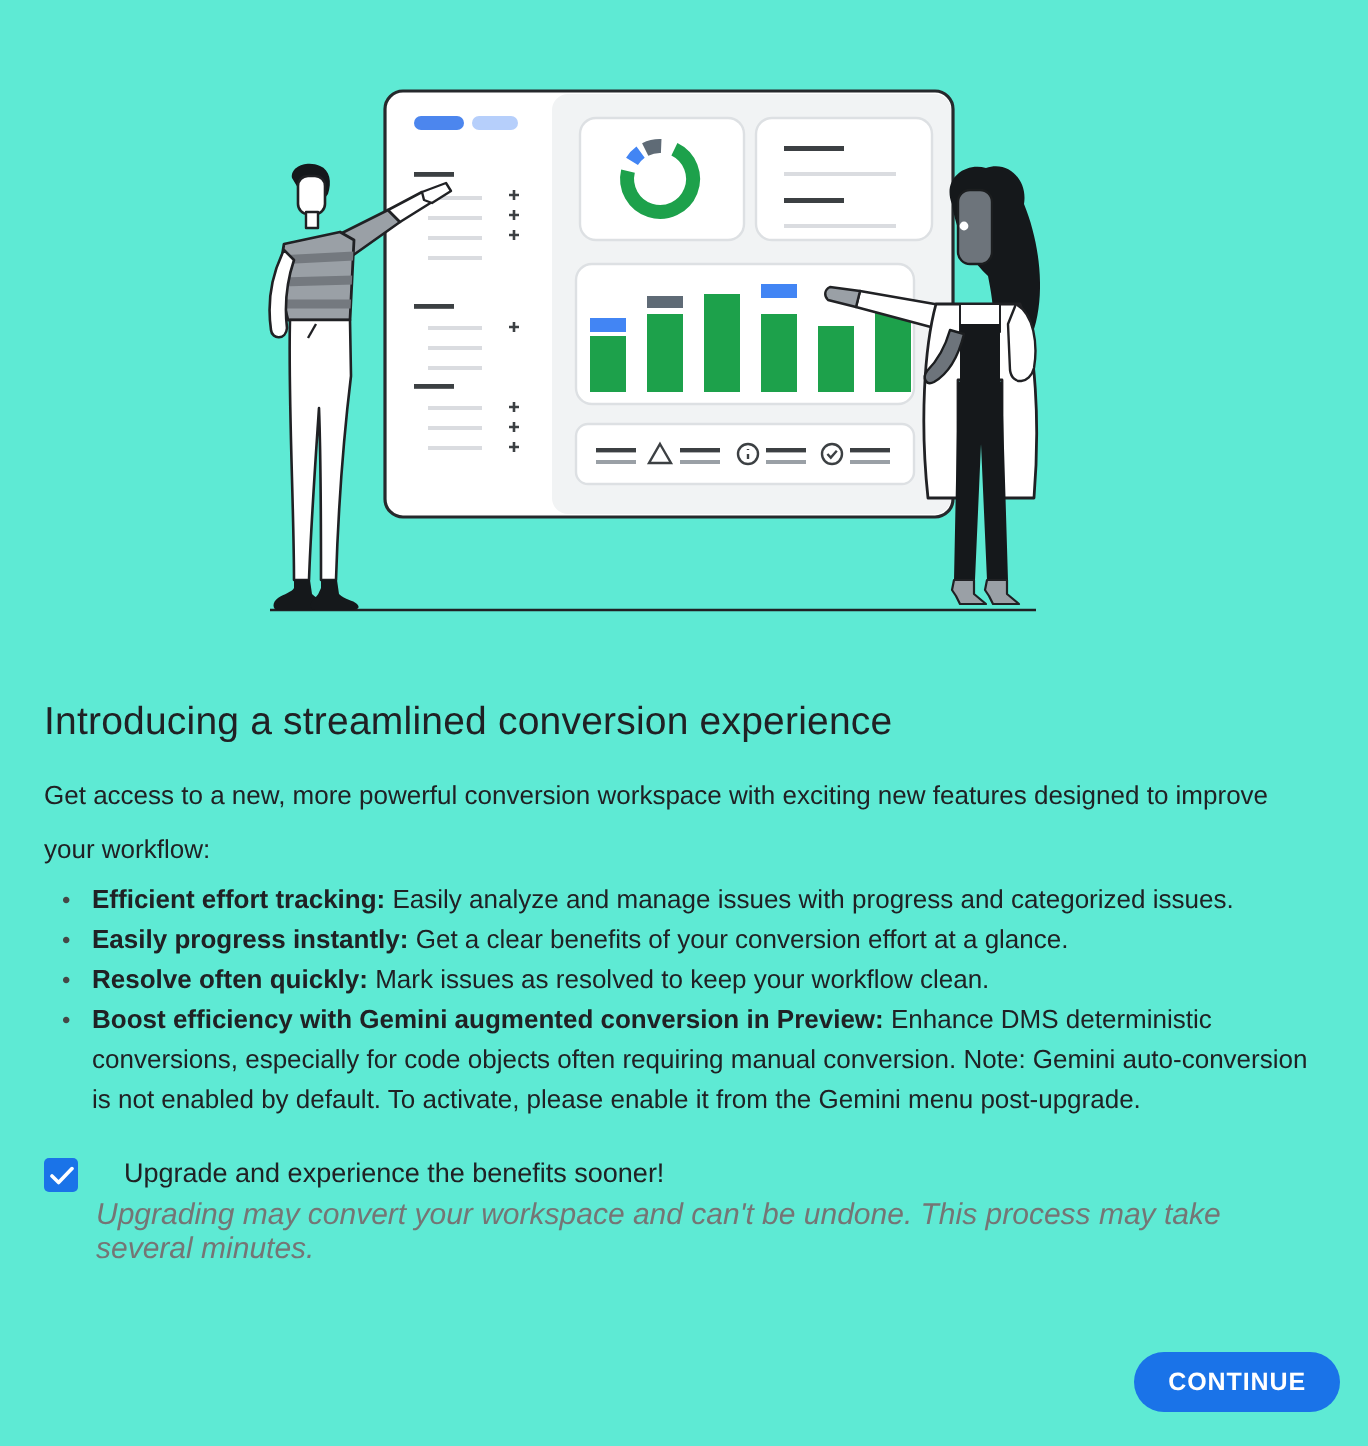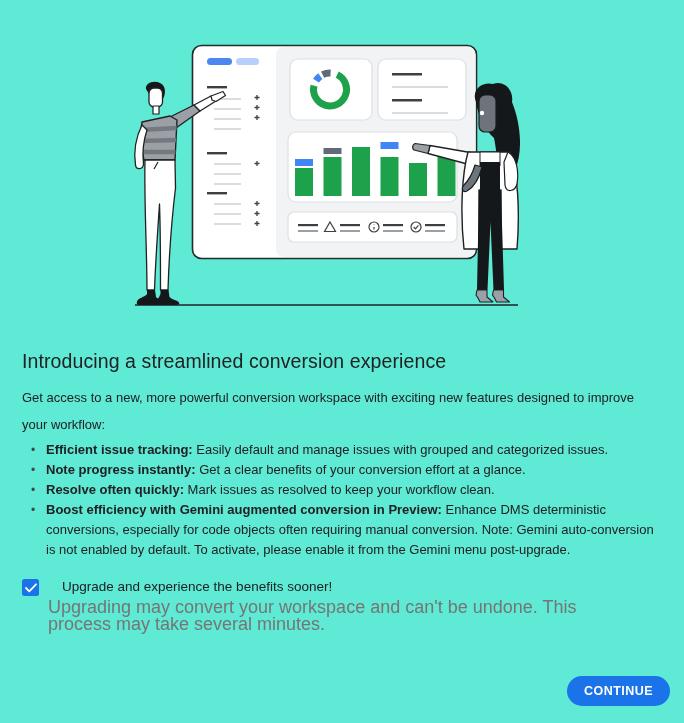--- a/index.html
+++ b/index.html
@@ -18,21 +18,21 @@
   .bullets { position:absolute; left:22px; top:440px; width:636px; list-style:none; }
   .bullets li { position:relative; padding-left:24px; font-size:13px; line-height:20px; color:#202124; }
   .bullets li::before { content:"•"; position:absolute; left:9px; top:0; color:#444746; font-size:12px; }
   .bullets .b { font-weight:700; }
 
   .checkbox-row { position:absolute; left:22px; top:577px; width:620px; }
   .checkbox { position:absolute; left:0; top:2px; width:17px; height:17px; border-radius:2.5px;
               background:#1a73e8; display:flex; align-items:center; justify-content:center; cursor:pointer; }
   .checkbox svg { display:block; }
   .cb-label { margin-left:40px; font-size:13.5px; line-height:20px; color:#202124; cursor:pointer; }
-  .cb-sublabel { margin-left:26px; margin-top:2px; font-size:18px; line-height:17px; color:#757575; }
+  .cb-sublabel { margin-left:26px; margin-top:2px; font-size:15px; line-height:17px; color:#757575;font-style:italic; }
 
   .continue-btn { position:absolute; right:14px; top:676px; height:30px; padding:0 17px;
                   background:#1a73e8; color:#ffffff; border:none; border-radius:15px;
                   font-family:"Liberation Sans","DejaVu Sans",sans-serif;
                   font-size:12.5px; font-weight:700; letter-spacing:0.45px; cursor:pointer; }
 </style>
 </head>
 <body>
 
 <div class="dialog">
@@ -184,22 +184,22 @@
       <path d="M347,250 h10 v7 l6,5 h-13 l-2,-4 l-2,-3 z" fill="#9aa0a6" stroke="#202124" stroke-width="1.1"></path>
       <path d="M363.5,250 h10 v7 l6,5 h-13 l-2,-4 l-2,-3 z" fill="#9aa0a6" stroke="#202124" stroke-width="1.1"></path>
     </g>
   </svg>
 
   <h1 class="title">Introducing a streamlined conversion experience</h1>
 
   <p class="intro">Get access to a new, more powerful conversion workspace with exciting new features designed to improve your workflow:</p>
 
   <ul class="bullets">
-    <li><span class="b">Efficient issue tracking:</span><span> Easily default and manage issues with grouped and categorized issues.</span></li>
-    <li><span class="b">Note progress instantly:</span><span> Get a clear benefits of your conversion effort at a glance.</span></li>
+    <li><span class="b">Efficient effort tracking:</span><span> Easily analyze and manage issues with progress and categorized issues.</span></li>
+    <li><span class="b">Easily progress instantly:</span><span> Get a clear benefits of your conversion effort at a glance.</span></li>
     <li><span class="b">Resolve often quickly:</span><span> Mark issues as resolved to keep your workflow clean.</span></li>
     <li><span class="b">Boost efficiency with Gemini augmented conversion in Preview:</span><span> Enhance DMS deterministic conversions, especially for code objects often requiring manual conversion. Note: Gemini auto-conversion is not enabled by default. To activate, please enable it from the Gemini menu post-upgrade.</span></li>
   </ul>
 
   <div class="checkbox-row">
     <span class="checkbox">
       <svg width="12" height="10" viewBox="0 0 12 10">
         <path d="M1 5 L4.3 8.3 L11 1.3" fill="none" stroke="#ffffff" stroke-width="1.8" stroke-linecap="round" stroke-linejoin="round"></path>
       </svg>
     </span>

